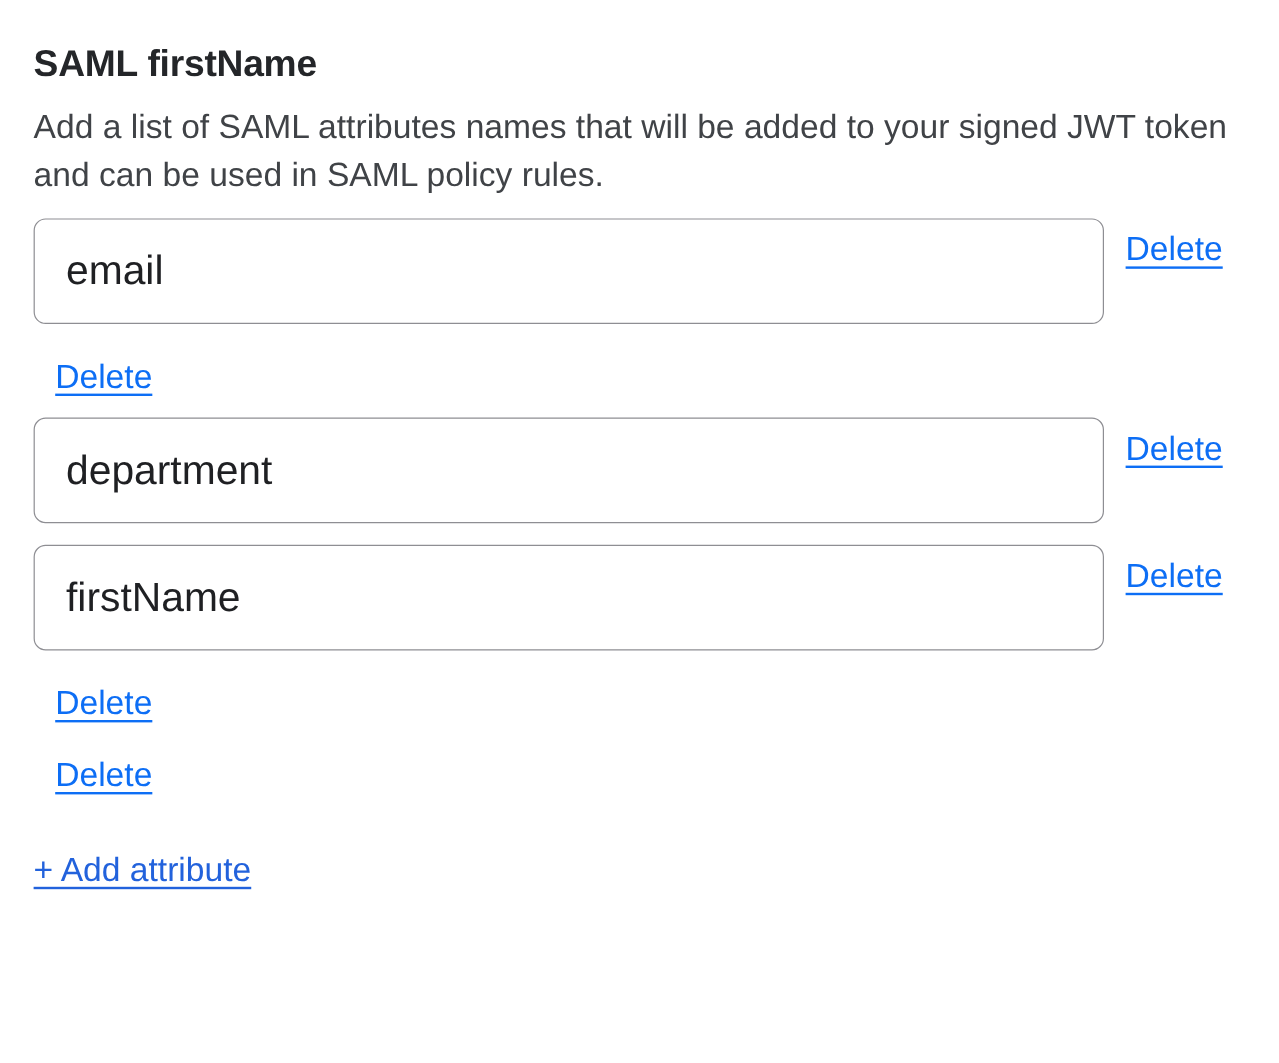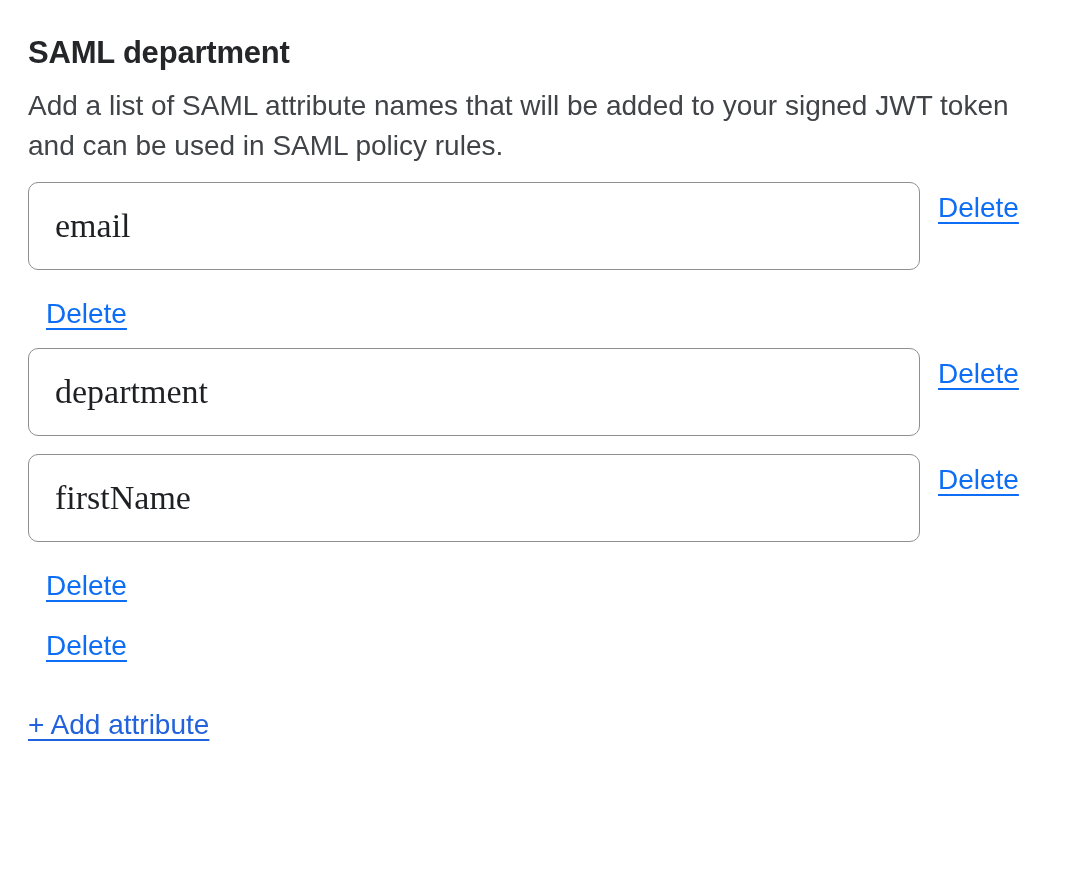--- a/index.html
+++ b/index.html
@@ -36,21 +36,21 @@
     align-items: flex-start;
     margin-bottom: 18px;
   }
   .attr-input {
     width: 892px;
     height: 88px;
     border: 1.5px solid var(--input-border, #8e8e93);
     border-radius: 10px;
     background: #ffffff;
     padding: 0 20px 0 26px;
-    font-family: Liberation Serif, serif;
+    font-family: Liberation Sans, sans-serif;
     font-size: 34px;
     color: var(--input-text, #1f2023);
     outline: none;
   }
   a.delete-link {
     margin-left: 18px;
     margin-top: 10px;
     font-size: 28px;
     line-height: 32px;
     color: var(--delete-link, #0d6ef5);
@@ -69,24 +69,24 @@
     text-decoration-thickness: 2px;
     text-underline-offset: 5px;
     cursor: pointer;
   }
 </style>
 </head>
 <body>
 
 <div class="page">
 
-  <h2 class="section-title">SAML department</h2>
+  <h2 class="section-title">SAML firstName</h2>
 
   <p class="desc">
-    <span>Add a list of SAML attribute names that will be added to your signed JWT token</span>
+    <span>Add a list of SAML attributes names that will be added to your signed JWT token</span>
     <span>and can be used in SAML policy rules.</span>
   </p>
 
   <div class="rows">
 
     <div class="row">
       <input type="text" class="attr-input" value="email" style="">
       <a class="delete-link" href="#">Delete</a>
     </div>
 

